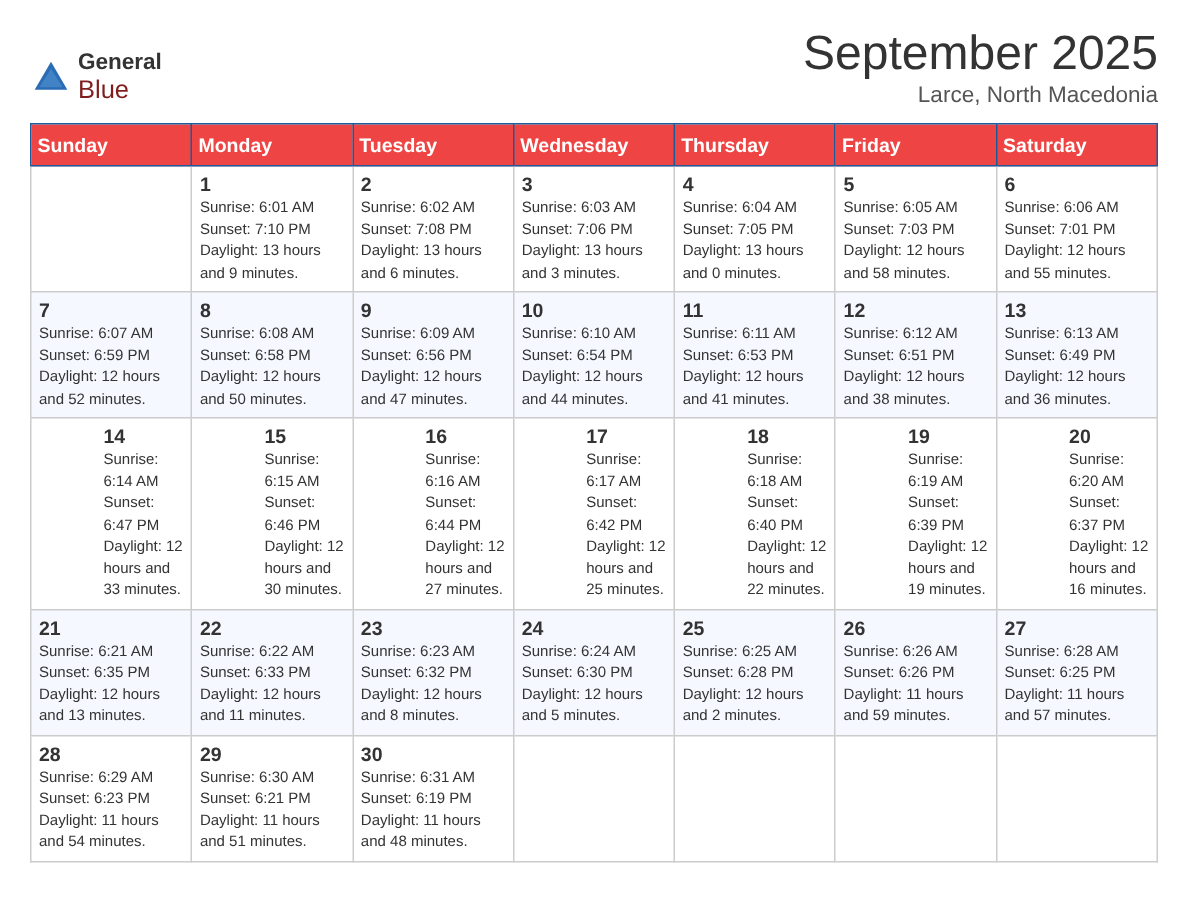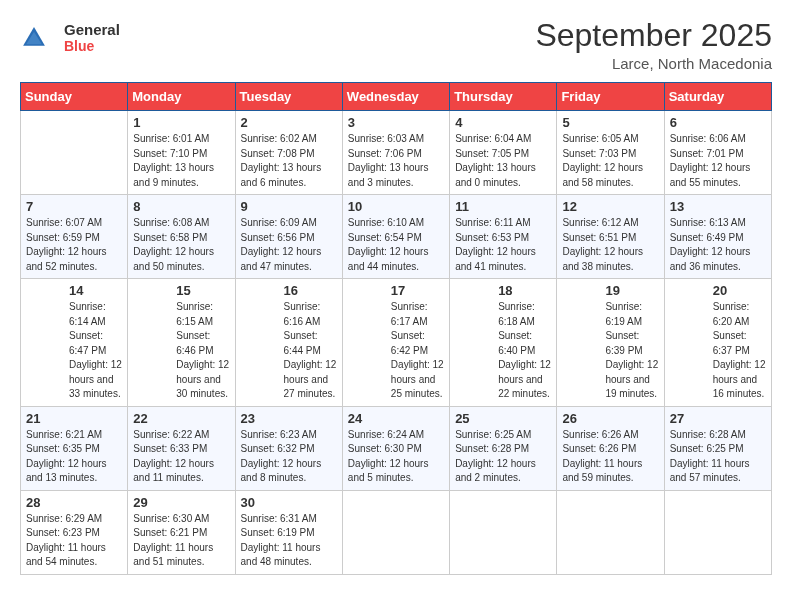--- a/index.html
+++ b/index.html
@@ -18,37 +18,36 @@
     }
     .header {
       display: flex;
       align-items: flex-start;
       justify-content: space-between;
       margin-bottom: 10px;
     }
     .logo {
       display: flex;
       align-items: center;
-      margin-top: 4px;
-      gap: 12px;
+      margin-top: 16px;
     }
     .logo-text {
       display: flex;
       flex-direction: column;
       line-height: 1.1;
     }
     .logo-general {
       font-size: 15px;
       font-weight: bold;
       color: #333;
     }
     .logo-blue {
-      font-size: 14px;
-      font-weight: bold;
-      color: #ef4444;
+      font-size: 17px;
+      font-weight: normal;
+      color: #7f1d1d;
     }
     .logo-icon {
       width: 28px;
       height: 28px;
       margin-right: 4px;
     }
     .title-block {
       text-align: right;
     }
     .month-title {

